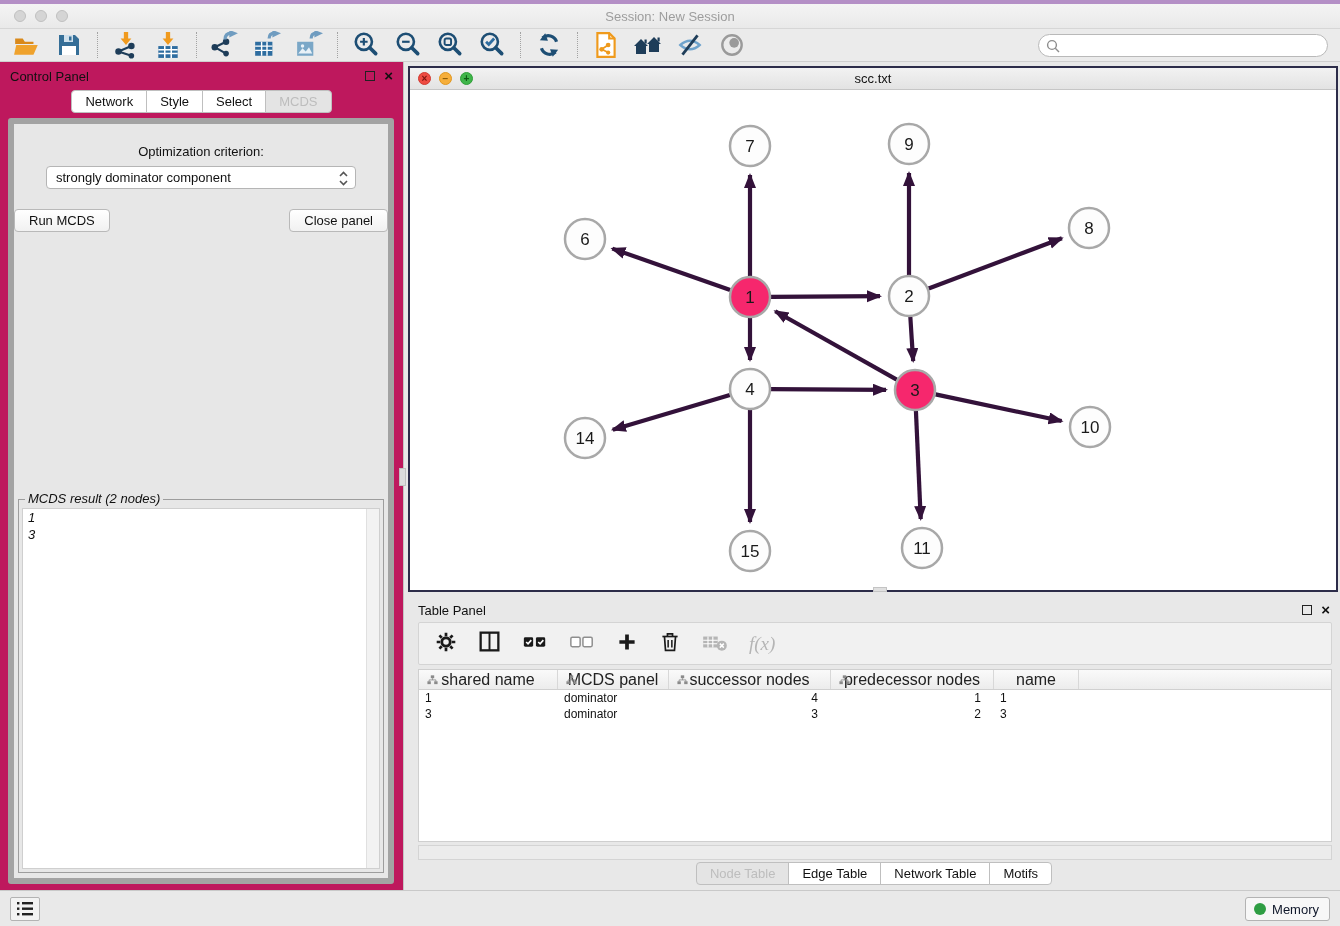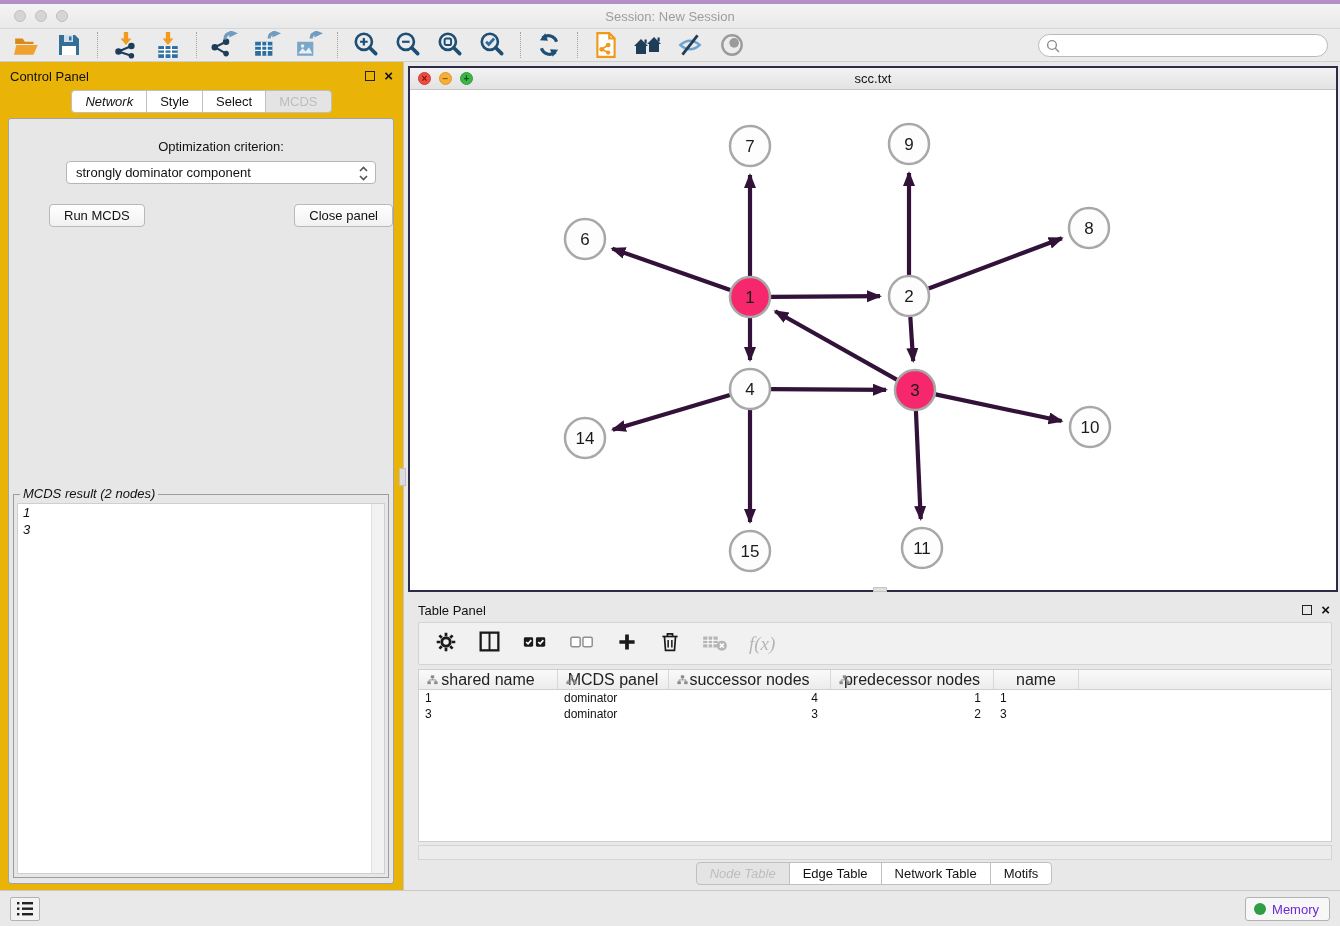--- a/index.html
+++ b/index.html
@@ -20,35 +20,35 @@
   .app-title { position:absolute; left:0; right:0; text-align:center; font-size:13px; color:#9d9d9d; }
   
   .main-toolbar { position:absolute; left:0; top:29px; width:100%; height:33px; background:#ebebeb;
     border-bottom:1px solid #cfcfcf; display:flex; align-items:center; padding-left:6px; }
   .tbtn { width:42px; height:30px; display:flex; align-items:center; justify-content:center; cursor:default; }
   .sep { width:0; height:26px; border-left:1px dotted #a3a3a3; margin:0 7px; }
   .searchbox { position:absolute; right:12px; top:5px; width:290px; height:23px; background:#fff;
     border:1px solid #b9b9b9; border-radius:12px; display:flex; align-items:center; padding-left:7px; }
   .searchbox input { border:none; outline:none; flex:1; height:18px; font-size:13px; background:transparent; margin-left:5px; }
   
-  .control-panel { position:absolute; left:0; top:62px; width:404px; height:828px; background:#eab308;
+  .control-panel { position:absolute; left:0; top:62px; width:404px; height:828px; background:#be185d;
     border-right:1px solid #c4c4c4; }
   .panel-head { height:28px; display:flex; align-items:center; padding:0 10px; }
   .panel-title { font-size:13px; color:#111; }
   .panel-head-icons { margin-left:auto; display:flex; align-items:center; gap:9px; }
   .float-ico { width:10px; height:10px; border:1.5px solid #222; }
   .close-ico { font-size:15px; font-weight:bold; color:#111; line-height:10px; }
   .tabbar { display:flex; justify-content:center; }
   .tab { background:#fff; border:1px solid #bfbfbf; margin-left:-1px; padding:3px 13px;
     font-size:13px; color:#111; white-space:nowrap; }
-  .tab:first-child { border-radius:4px 0 0 4px; margin-left:0;font-style:italic; }
+  .tab:first-child { border-radius:4px 0 0 4px; margin-left:0; }
   .tab:last-child { border-radius:0 4px 4px 0; }
   .tab.selected { background:#e4e4e4; color:#bdbdbd; }
   .cp-body { position:absolute; left:8px; right:9px; top:56px; bottom:6px;
-    background:#e7e7e7; border:1px solid #a3a3a3; border-radius:3px;padding-left:40px; }
+    background:#e7e7e7; border:6px solid #a3a3a3; border-radius:3px; }
   .opt-label { text-align:center; font-size:13px; color:#111; margin-top:20px; }
   .combo { position:relative; margin:7px auto 0; width:310px; height:23px; background:#fff;
     border:1px solid #b5b5b5; border-radius:4px; font-size:13px; color:#111;
     display:flex; align-items:center; padding:0 22px 0 9px; }
   .combo svg { position:absolute; right:5px; top:3px; }
   .btn-row { display:flex; justify-content:space-between; gap:14px; margin-top:20px; }
   .pbtn { font-size:13px; color:#111; background:linear-gradient(#ffffff,#f1f1f1);
     border:1px solid #b9b9b9; border-radius:4px; padding:3px 14px; font-family:"Liberation Sans",sans-serif; }
   .result-group { position:absolute; left:4px; right:4px; top:375px; bottom:5px;
     border:1px solid #9d9d9d; background:#e7e7e7;font-style:italic; }
@@ -92,21 +92,21 @@
   .tp-hscroll { position:absolute; left:10px; right:8px; bottom:28px; height:15px;
     background:#ececec; border:1px solid #d4d4d4; }
   .tp-tabs { position:absolute; left:0; right:0; bottom:3px; display:flex; justify-content:center;margin-top:40px; }
   
   .status-bar { position:absolute; left:0; top:890px; width:100%; height:36px; background:#e9e9e9;
     border-top:1px solid #c9c9c9; }
   .sbtn { position:absolute; left:10px; top:6px; width:30px; height:24px; background:#f3f3f3;
     border:1px solid #b3b3b3; border-radius:2px; display:flex; align-items:center; justify-content:center; }
   .memory-btn { position:absolute; right:10px; top:6px; height:24px; background:#f7f7f7;
     border:1px solid #b3b3b3; border-radius:3px; display:flex; align-items:center; gap:6px;
-    padding:0 10px 0 8px; font-size:13px; color:#6d28d9; }
+    padding:0 10px 0 8px; font-size:13px; color:#0f172a; }
   .mem-dot { width:12px; height:12px; border-radius:50%; background:#2f9e44; }
   svg text { font-family:"Liberation Sans", sans-serif; }
 </style>
 </head>
 <body>
 
 <div class="purple-strip"></div>
 <div class="titlebar">
   <div class="traffic">
     <span class="tl"></span>

